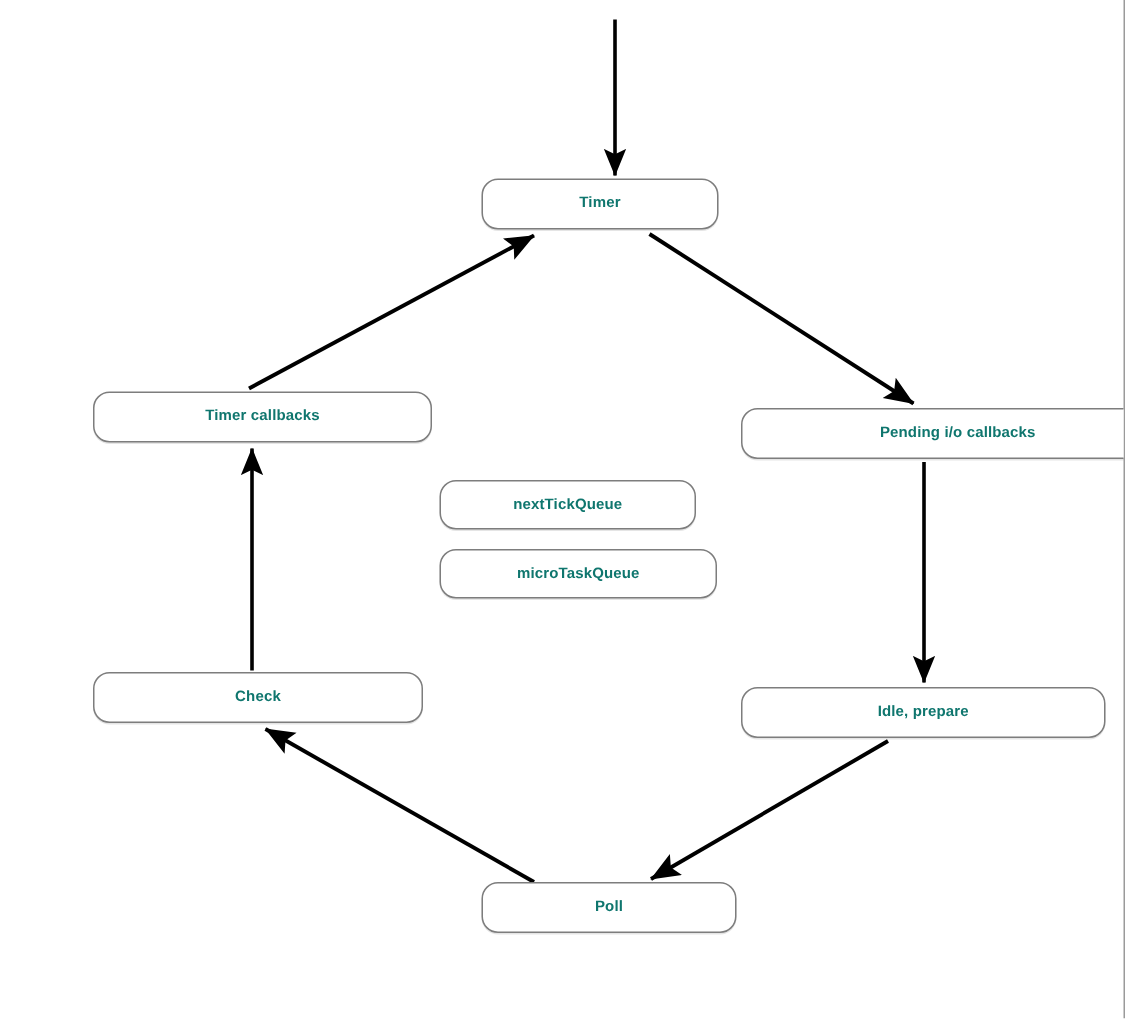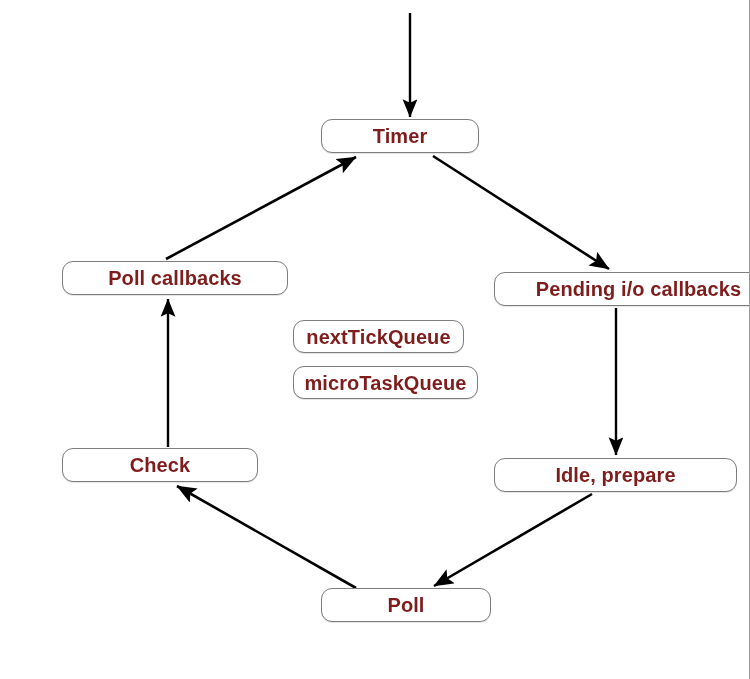--- a/index.html
+++ b/index.html
@@ -35,33 +35,33 @@
     border: 1.6px solid #7d7d7d;
     border-radius: 11px;
     display: flex;
     align-items: center;
     justify-content: center;
     box-shadow: 0 1px 0 rgba(0,0,0,0.10);
   }
   .node .label {
     font-family: "Liberation Sans", sans-serif;
     font-weight: bold;
-    font-size: 20px;
-    color: #7f1d1d;
+    font-size: 10px;
+    color: #0f766e;
     letter-spacing: 0.1px;
     line-height: 1;
     white-space: nowrap;
   }
   
   #node-timer        { left: 321px; top: 119px; width: 158px; height: 34px; }
   #node-close        { left: 62px;  top: 261px; width: 226px; height: 34px; }
   #node-pending      { left: 494px; top: 272px; width: 289px; height: 34px; }
   #node-nexttick     { left: 293px; top: 320px; width: 171px; height: 33px; }
   #node-microtask    { left: 293px; top: 366px; width: 185px; height: 33px; }
-  #node-check        { left: 62px;  top: 448px; width: 196px; height: 34px; }
+  #node-check        { left: 62px;  top: 448px; width: 220px; height: 34px; }
   #node-idle         { left: 494px; top: 458px; width: 243px; height: 34px; }
   #node-poll         { left: 321px; top: 588px; width: 170px; height: 34px; }
 </style>
 </head>
 <body>
 
 <div id="canvas">
 
   <svg id="edges" viewBox="0 0 750 679" width="750" height="679" xmlns="http://www.w3.org/2000/svg">
     <defs>
@@ -99,21 +99,21 @@
 
   <div class="node" id="node-poll">
     <span class="label">Poll</span>
   </div>
 
   <div class="node" id="node-check">
     <span class="label">Check</span>
   </div>
 
   <div class="node" id="node-close">
-    <span class="label">Poll callbacks</span>
+    <span class="label">Timer callbacks</span>
   </div>
 
   <div class="node" id="node-nexttick">
     <span class="label">nextTickQueue</span>
   </div>
 
   <div class="node" id="node-microtask">
     <span class="label">microTaskQueue</span>
   </div>
 

